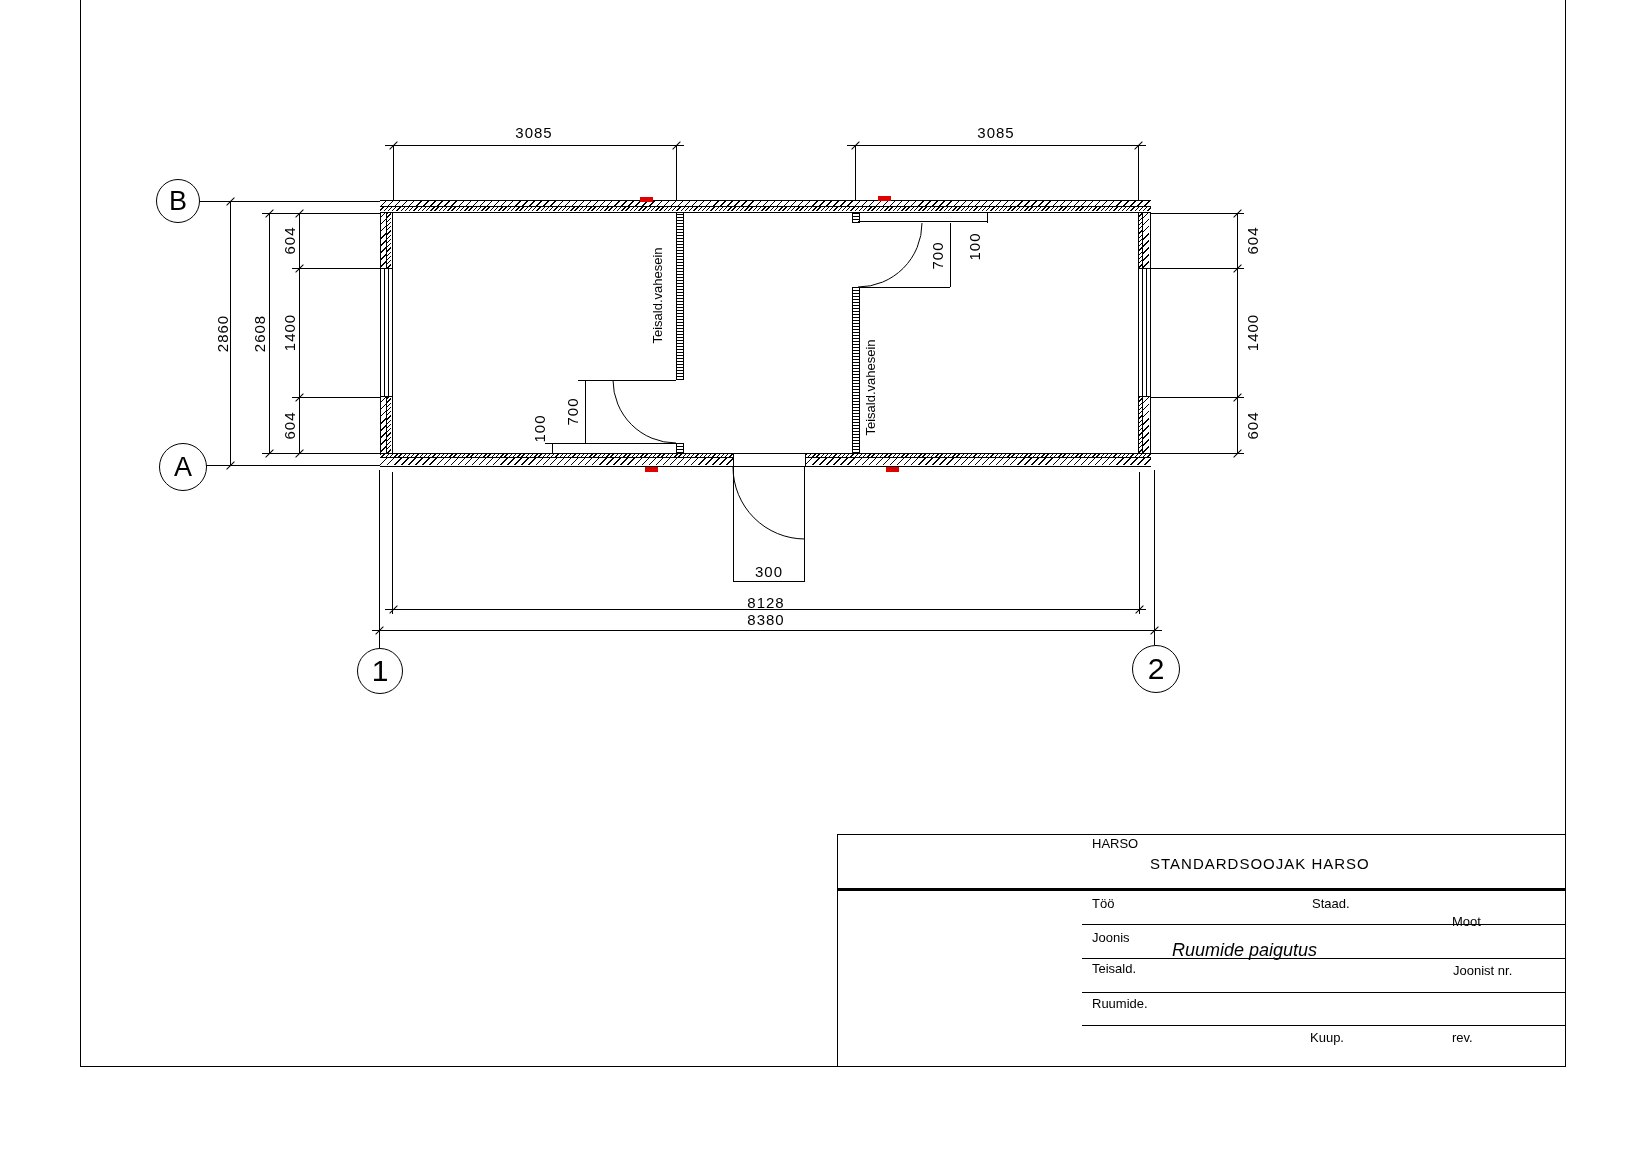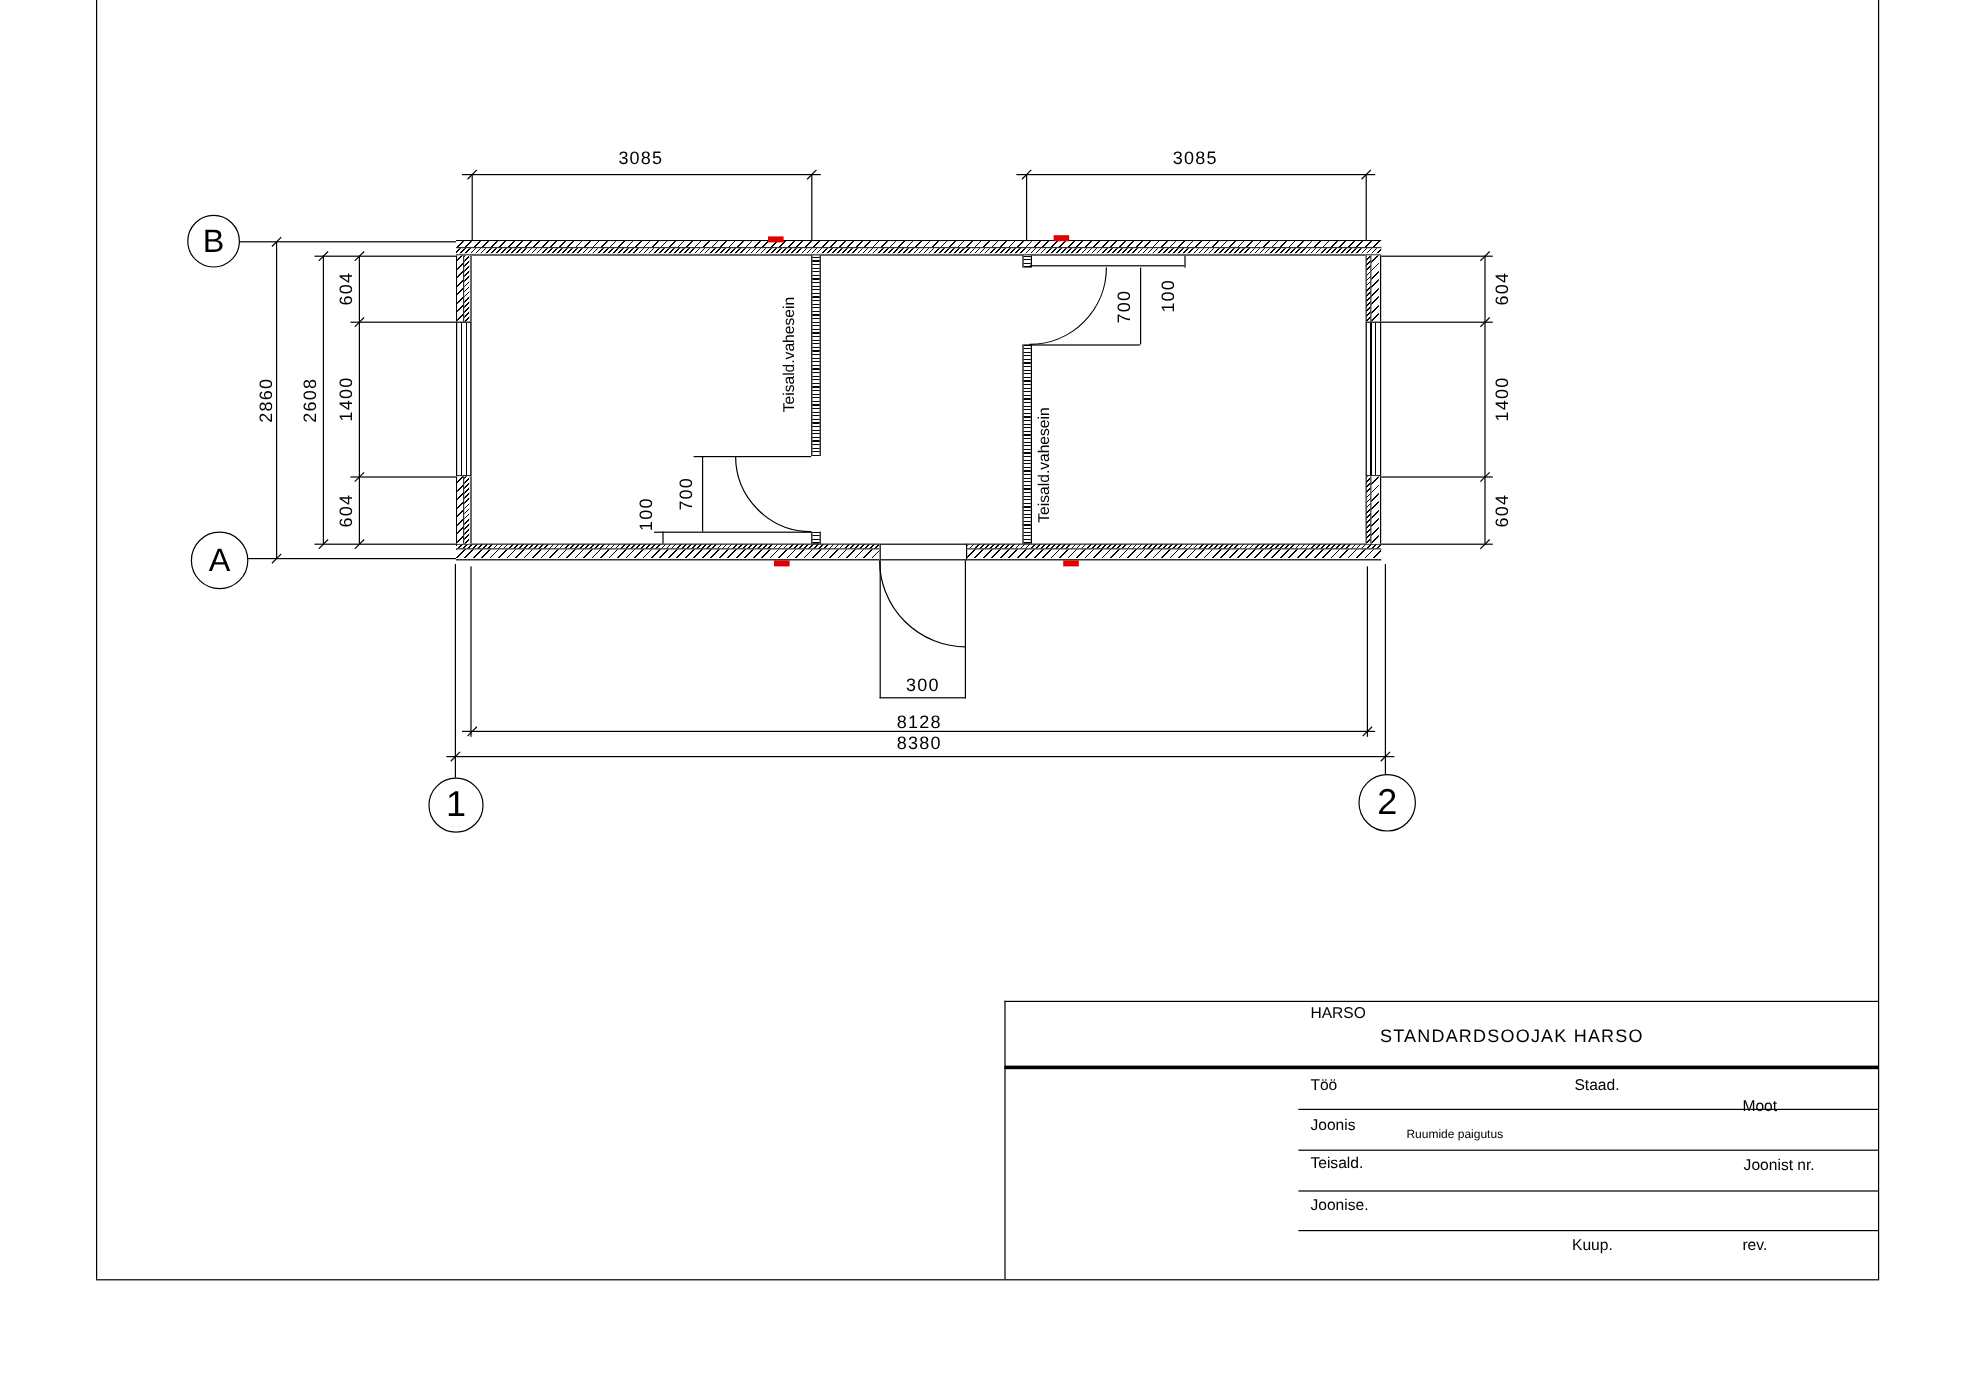--- a/index.html
+++ b/index.html
@@ -195,21 +195,21 @@
   <div class="hl" style="left:1082px;top:924px;width:483px;"></div>
   <div class="hl" style="left:1082px;top:958px;width:483px;"></div>
   <div class="hl" style="left:1082px;top:992px;width:483px;"></div>
   <div class="hl" style="left:1082px;top:1025px;width:483px;"></div>
 
   <div class="txt tb" style="left:1092px;top:836px;">HARSO</div>
   <div class="txt" style="left:1150px;top:855px;font-size:15px;letter-spacing:1px;">STANDARDSOOJAK HARSO</div>
   <div class="txt tb" style="left:1092px;top:896px;">Töö</div>
   <div class="txt tb" style="left:1312px;top:896px;">Staad.</div>
   <div class="txt tb" style="left:1092px;top:930px;">Joonis</div>
-  <div class="txt" style="left:1172px;top:940px;font-size:10px;">Ruumide paigutus</div>
+  <div class="txt" style="left:1172px;top:940px;font-size:18px;font-style:italic;">Ruumide paigutus</div>
   <div class="txt tb" style="left:1452px;top:914px;text-align:right;">Moot</div>
   <div class="txt tb" style="left:1092px;top:961px;">Teisald.</div>
   <div class="txt tb" style="left:1453px;top:963px;">Joonist nr.</div>
-  <div class="txt tb" style="left:1092px;top:996px;">Joonise.</div>
+  <div class="txt tb" style="left:1092px;top:996px;">Ruumide.</div>
   <div class="txt tb" style="left:1310px;top:1030px;">Kuup.</div>
   <div class="txt tb" style="left:1452px;top:1030px;">rev.</div>
 
 </div>
 
 </body></html>

